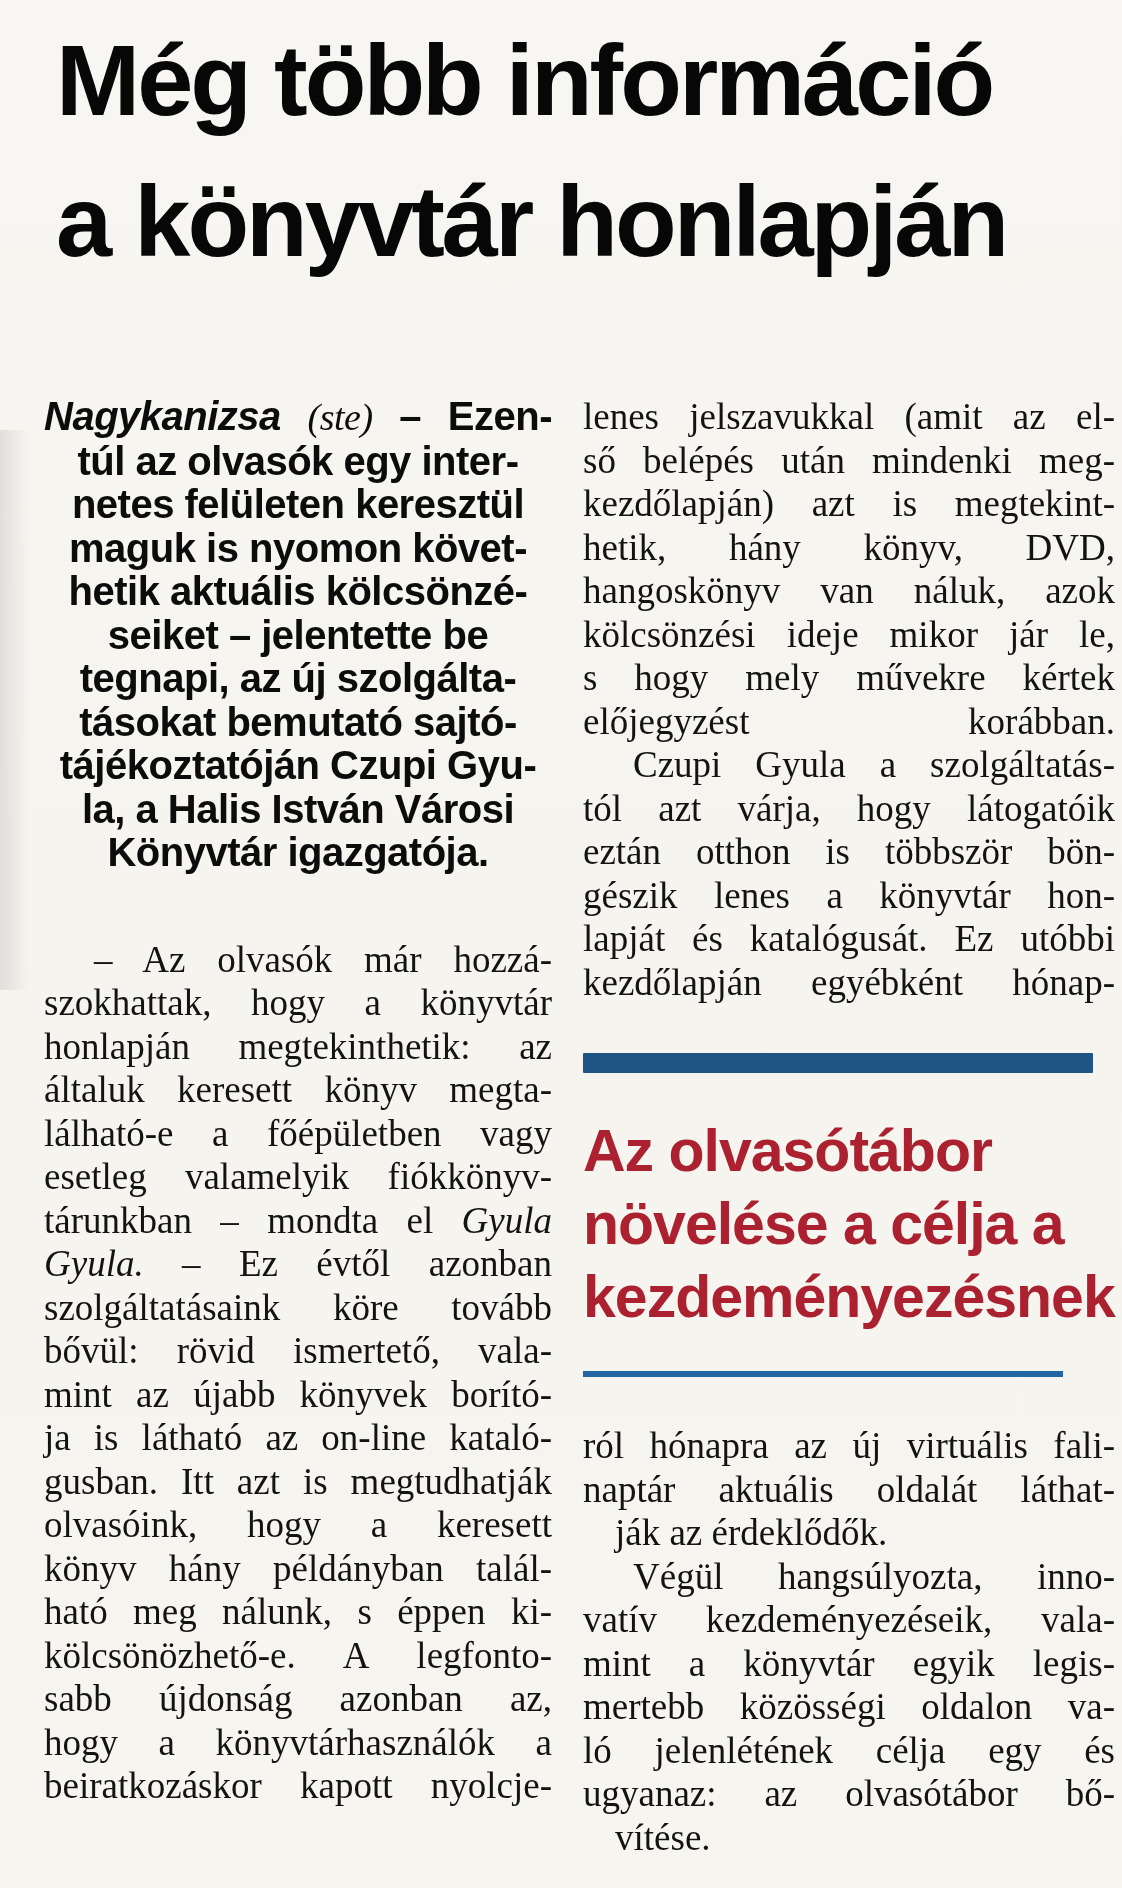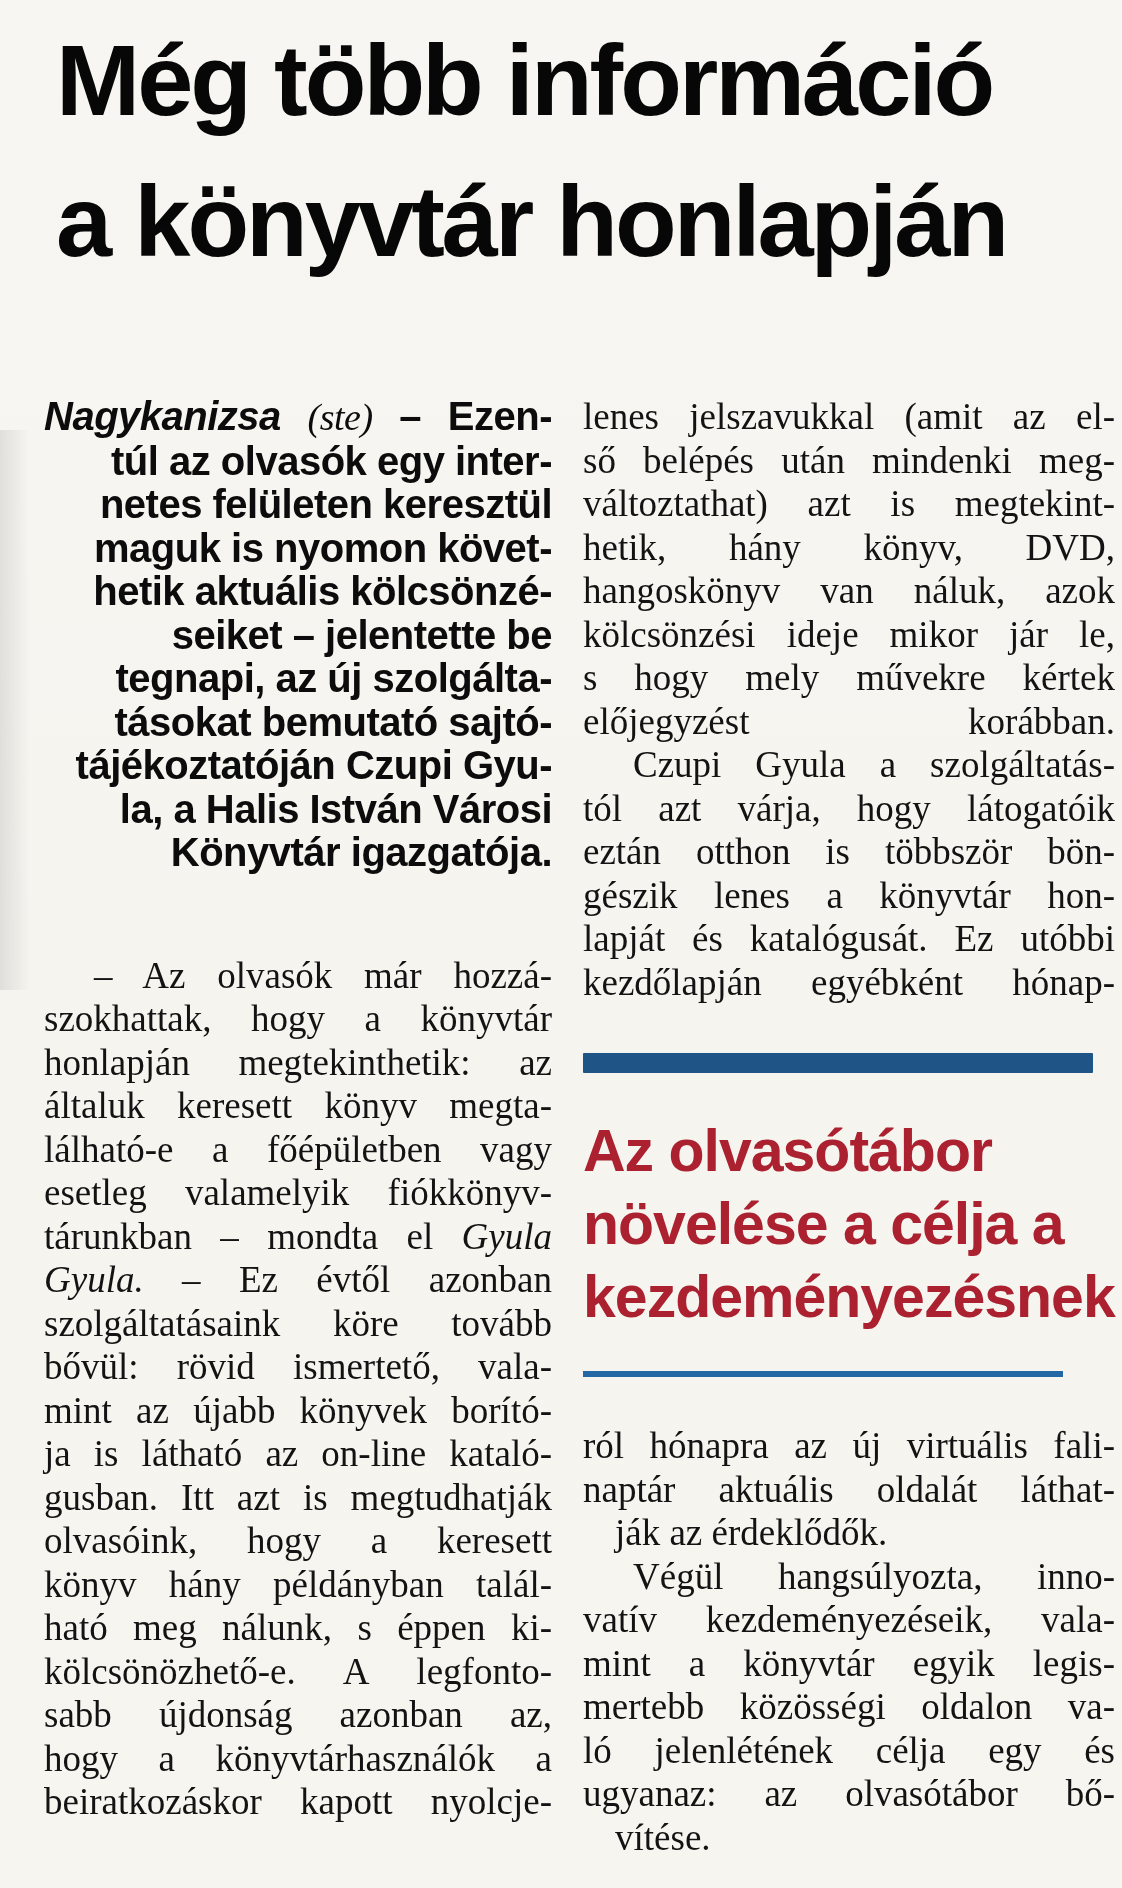--- a/index.html
+++ b/index.html
@@ -36,39 +36,39 @@
   .col-right{left:583px;width:532px;}
 
   
   .lead{
     font-family:"Liberation Sans", sans-serif;
     font-weight:700;
     font-size:40px;line-height:43.5px;
     color:#0c0c0c;
     letter-spacing:-0.5px;
   }
-  .lead .line{text-align:right;}
+  .lead .line{text-align:center;}
   .lead .lead-first{text-align:justify;text-align-last:justify;}
   .dateline{font-style:italic;}
   .byline{
     font-family:"Liberation Serif", serif;
     font-style:italic;font-weight:400;font-size:38px;
   }
 
   
   .para{
     font-size:37px;line-height:43.5px;
     color:#131313;
   }
   .para .line{text-align:justify;text-align-last:justify;}
   .para:not(.justify-last) .line:last-child{text-align-last:left;margin-left:32px;}
   .line.indent{text-indent:50px;}
   .para em{font-style:italic;}
 
-  .body-start{margin-top:79px;}
+  .body-start{margin-top:63px;}
 
   .rule-thick{
     width:510px;height:20px;margin-top:49px;
     background:#1f5486;
     border-radius:1px;
   }
   .pull-quote{
     margin-top:42px;
     font-family:"Liberation Sans", sans-serif;
     font-weight:700;
@@ -138,21 +138,21 @@
         <div class="line">beiratkozáskor kapott nyolcje-</div>
       </div>
 
   </div>
 
   <div class="col col-right">
 
     <div class="para justify-last">
         <div class="line">lenes jelszavukkal (amit az el-</div>
         <div class="line">ső belépés után mindenki meg-</div>
-        <div class="line">változtathat) azt is megtekint-</div>
+        <div class="line">kezdőlapján) azt is megtekint-</div>
         <div class="line">hetik, hány könyv, DVD,</div>
         <div class="line">hangoskönyv van náluk, azok</div>
         <div class="line">kölcsönzési ideje mikor jár le,</div>
         <div class="line">s hogy mely művekre kértek</div>
         <div class="line">előjegyzést korábban.</div>
       </div>
 
     <div class="para justify-last">
         <div class="line indent">Czupi Gyula a szolgáltatás-</div>
         <div class="line">tól azt várja, hogy látogatóik</div>

